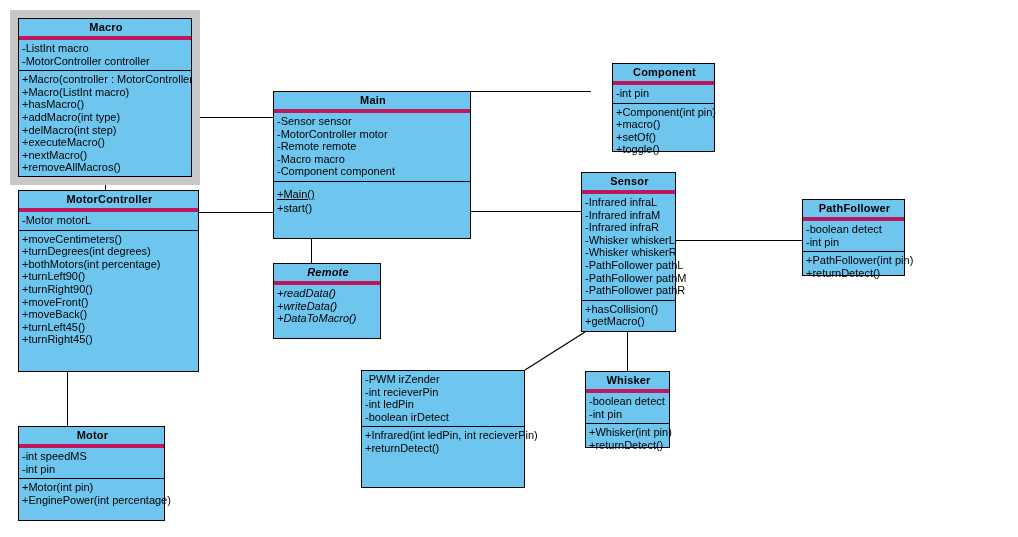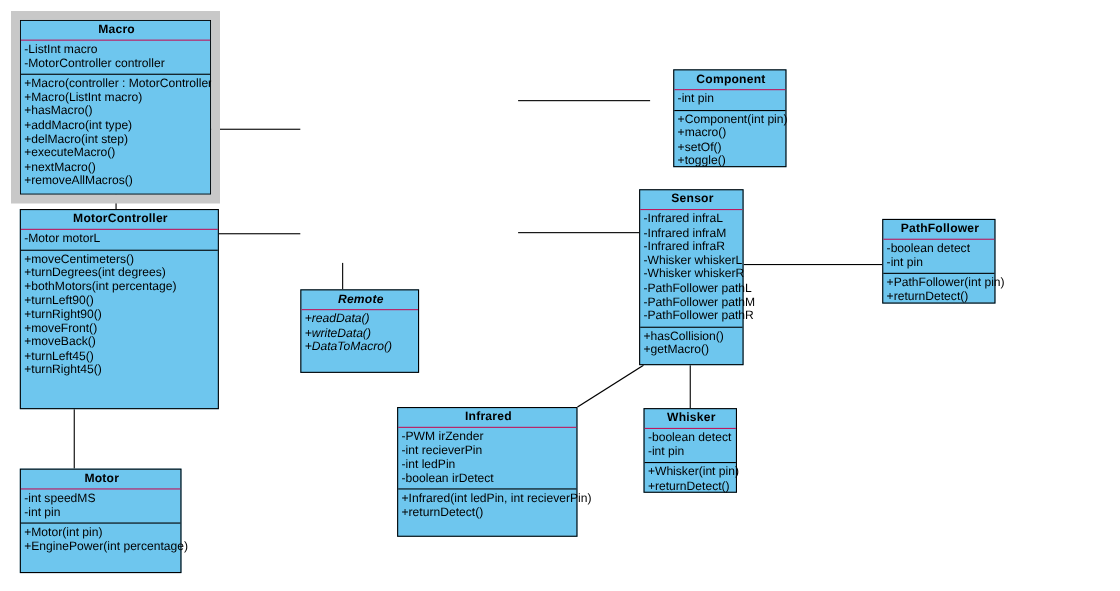--- a/index.html
+++ b/index.html
@@ -28,21 +28,21 @@
   .uml-class.selected {
     outline: 8px solid #c8c8c8;
     z-index: 6;
   }
   .cls-name {
     text-align: center;
     font-size: 11px;
     font-weight: bold;
     color: #000000;
     padding: 2px 2px 3px 4px;
-    border-bottom: 1px solid #be185d;
+    border-bottom: 4px solid #be185d;
     line-height: 12px;
     letter-spacing: .2px;
   }
   .cls-section {
     padding: 2px 0 3px 0;
   }
   .cls-section.attrs {
     border-bottom: 1px solid #000000;
   }
   .cls-row {
@@ -145,20 +145,34 @@
     <div class="cls-section attrs">
       <div class="cls-row">-int speedMS</div>
       <div class="cls-row">-int pin</div>
     </div>
     <div class="cls-section ops">
       <div class="cls-row">+Motor(int pin)</div>
       <div class="cls-row">+EnginePower(int percentage)</div>
     </div>
   </div>
 
+  <div class="uml-class" style="left:273px; top:91px; width:198px; height:148px;">
+    <div class="cls-name">Main</div>
+    <div class="cls-section attrs">
+      <div class="cls-row">-Sensor sensor</div>
+      <div class="cls-row">-MotorController motor</div>
+      <div class="cls-row">-Remote remote</div>
+      <div class="cls-row">-Macro macro</div>
+      <div class="cls-row">-Component component</div>
+    </div>
+    <div class="cls-section ops">
+      <div class="rowwrap"><span class="cls-row static">+Main()</span></div>
+      <div class="cls-row">+start()</div>
+    </div>
+  </div>
 
   <div class="uml-class" style="left:273px; top:263px; width:108px; height:76px;font-style:italic;">
     <div class="cls-name">Remote</div>
     <div class="cls-section ops">
       <div class="cls-row">+readData()</div>
       <div class="cls-row">+writeData()</div>
       <div class="cls-row">+DataToMacro()</div>
     </div>
   </div>
 
@@ -199,21 +213,20 @@
       <div class="cls-row">-boolean detect</div>
       <div class="cls-row">-int pin</div>
     </div>
     <div class="cls-section ops">
       <div class="cls-row">+PathFollower(int pin)</div>
       <div class="cls-row">+returnDetect()</div>
     </div>
   </div>
 
   <div class="uml-class" style="left:361px; top:370px; width:164px; height:118px;">
-    <div class="cls-name">Infrared</div>
     <div class="cls-section attrs">
       <div class="cls-row">-PWM irZender</div>
       <div class="cls-row">-int recieverPin</div>
       <div class="cls-row">-int ledPin</div>
       <div class="cls-row">-boolean irDetect</div>
     </div>
     <div class="cls-section ops">
       <div class="cls-row">+Infrared(int ledPin, int recieverPin)</div>
       <div class="cls-row">+returnDetect()</div>
     </div>

